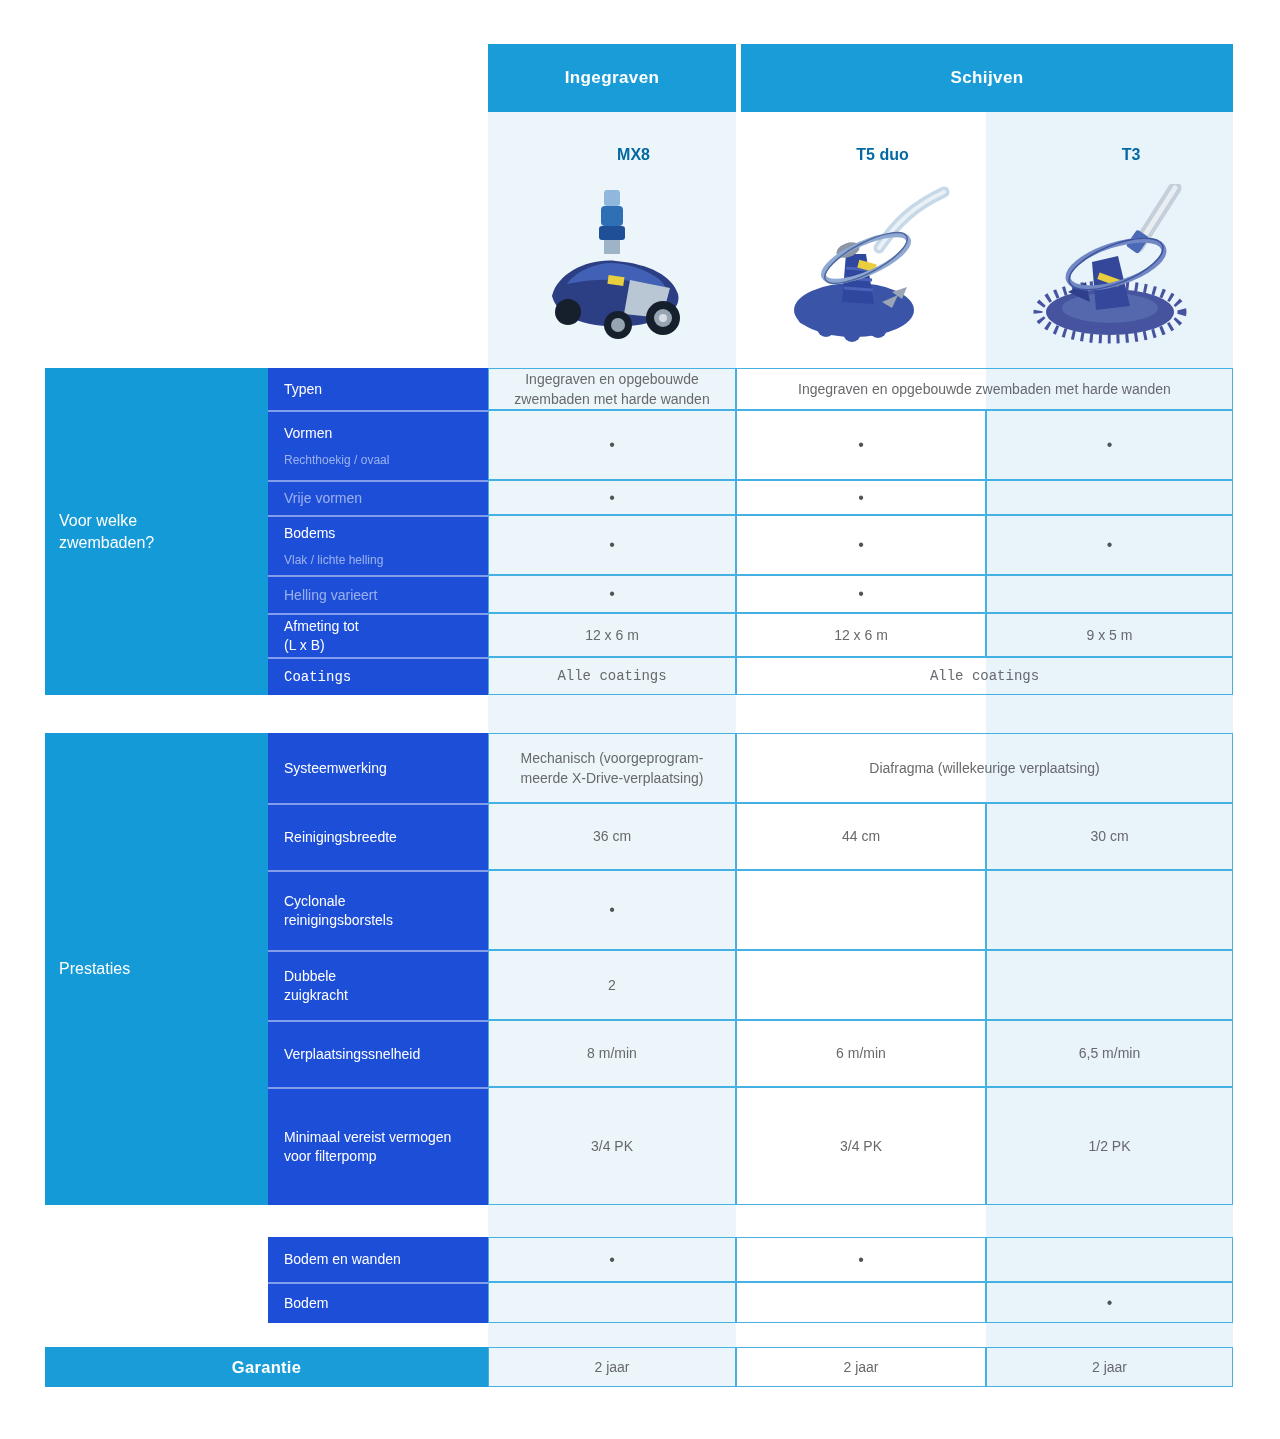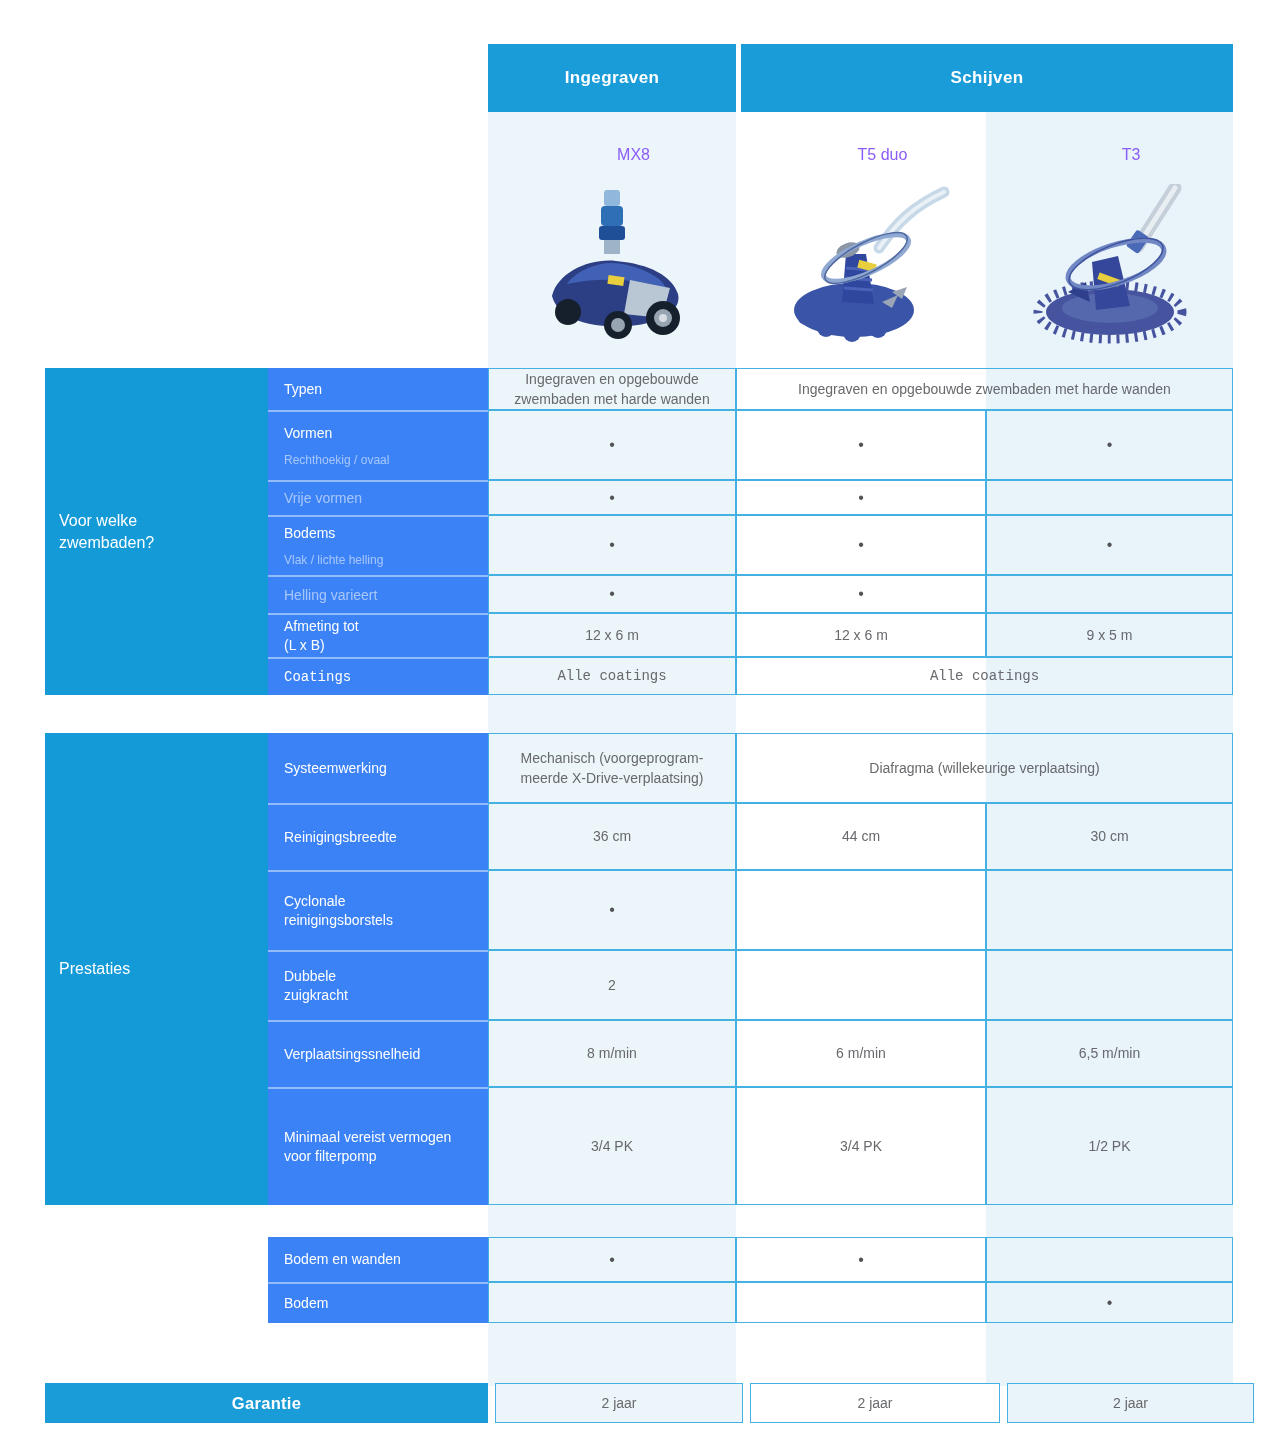--- a/index.html
+++ b/index.html
@@ -15,44 +15,44 @@
 
   
   .hdr{position:absolute;top:44px;height:68px;background:#1A9CD9;color:#fff;
        display:flex;align-items:center;justify-content:center;
        font-weight:bold;font-size:17px;letter-spacing:.4px;}
   .hdr-mech{left:488px;width:248px;}
   .hdr-schijven{left:741px;width:492px;}
 
   
   .pname{position:absolute;top:142px;height:26px;display:flex;align-items:center;
-         justify-content:center;color:#8b5cf6;font-weight:normal;font-size:16px;padding-left:43px;}
+         justify-content:center;color:#0369a1;font-weight:bold;font-size:16px;padding-left:43px;}
   .pn-mx8{left:488px;width:248px;}
   .pn-t5{left:736px;width:250px;}
   .pn-t3{left:986px;width:247px;}
 
   
   .pimg{position:absolute;top:184px;width:200px;height:172px;}
   .pi-mx8{left:512px;} .pi-t5{left:762px;} .pi-t3{left:1010px;}
 
   
   .sec{position:absolute;left:45px;display:grid;}
   #s1{top:368px;grid-template-columns:223px 220px 248px 250px 247px;
       grid-template-rows:42px 70px 35px 60px 38px 44px 38px;}
   #s2{top:733px;grid-template-columns:223px 220px 248px 250px 247px;
       grid-template-rows:70px 67px 80px 70px 67px 118px;}
   #s3{top:1237px;grid-template-columns:223px 220px 248px 250px 247px;
       grid-template-rows:45px 41px;}
-  #gar{top:1383px;grid-template-columns:443px 248px 250px 247px;
-      grid-template-rows:40px;gap:7px;}
+  #gar{top:1347px;grid-template-columns:443px 248px 250px 247px;
+      grid-template-rows:40px;}
 
   .gcell{grid-column:1;grid-row:1/-1;background:#149AD7;color:#fff;font-weight:normal;
          font-size:16px;line-height:1.35;display:flex;align-items:center;
          padding:0 14px;white-space:pre-line;}
-  .lcell{grid-column:2;background:#3b82f6;color:#fff;display:flex;flex-direction:column;
+  .lcell{grid-column:2;background:#1d4ed8;color:#fff;display:flex;flex-direction:column;
          justify-content:center;padding:3px 16px;font-size:14px;line-height:1.35;
          white-space:pre-line;}
   .lcell .sub{color:rgba(255,255,255,.55);font-size:12px;margin-top:2px;}
   .faded{color:rgba(255,255,255,.55);}
   .sep{border-top:2px solid rgba(255,255,255,.45);gap:7px;}
 
   .vcell{display:flex;align-items:center;justify-content:center;text-align:center;
          color:#67696C;font-size:14px;line-height:1.45;border:1px solid #45B0E2;
          padding:2px 12px;white-space:pre-line;}
   .bg-mx8{background:#ECF5FA;text-align:center;} .bg-t5{background:#FFFFFF;} .bg-t3{background:#E9F3FA;}

